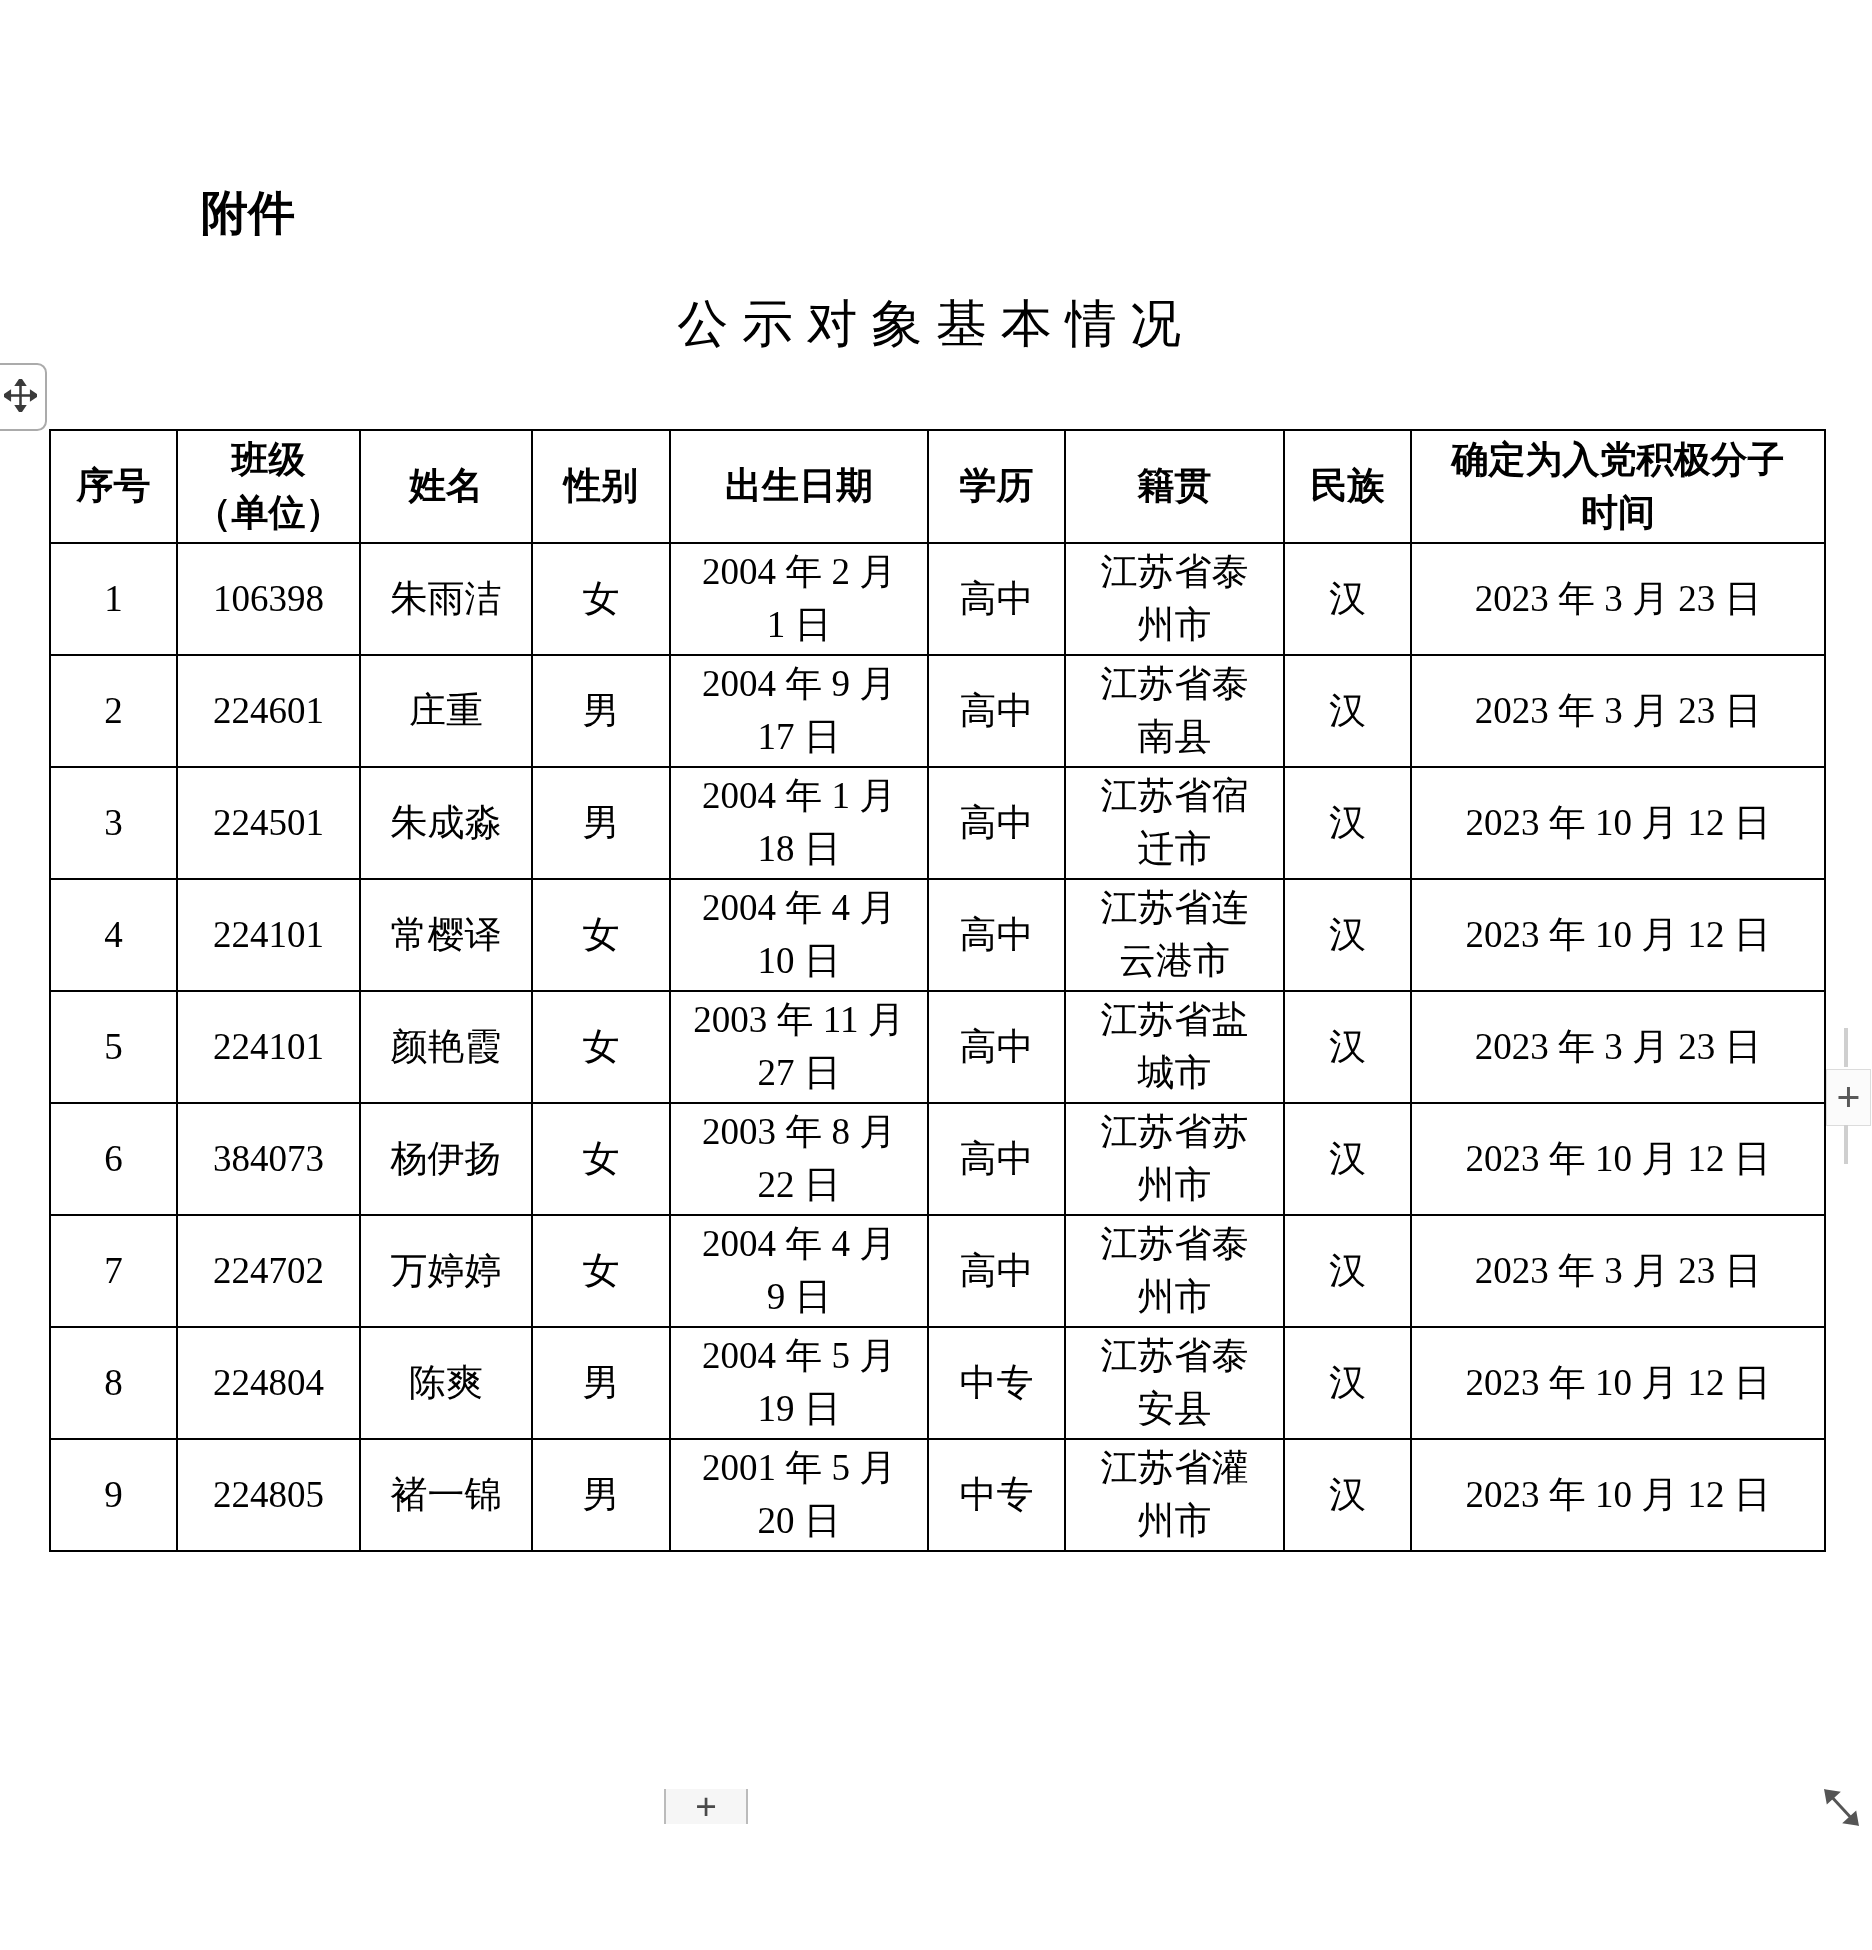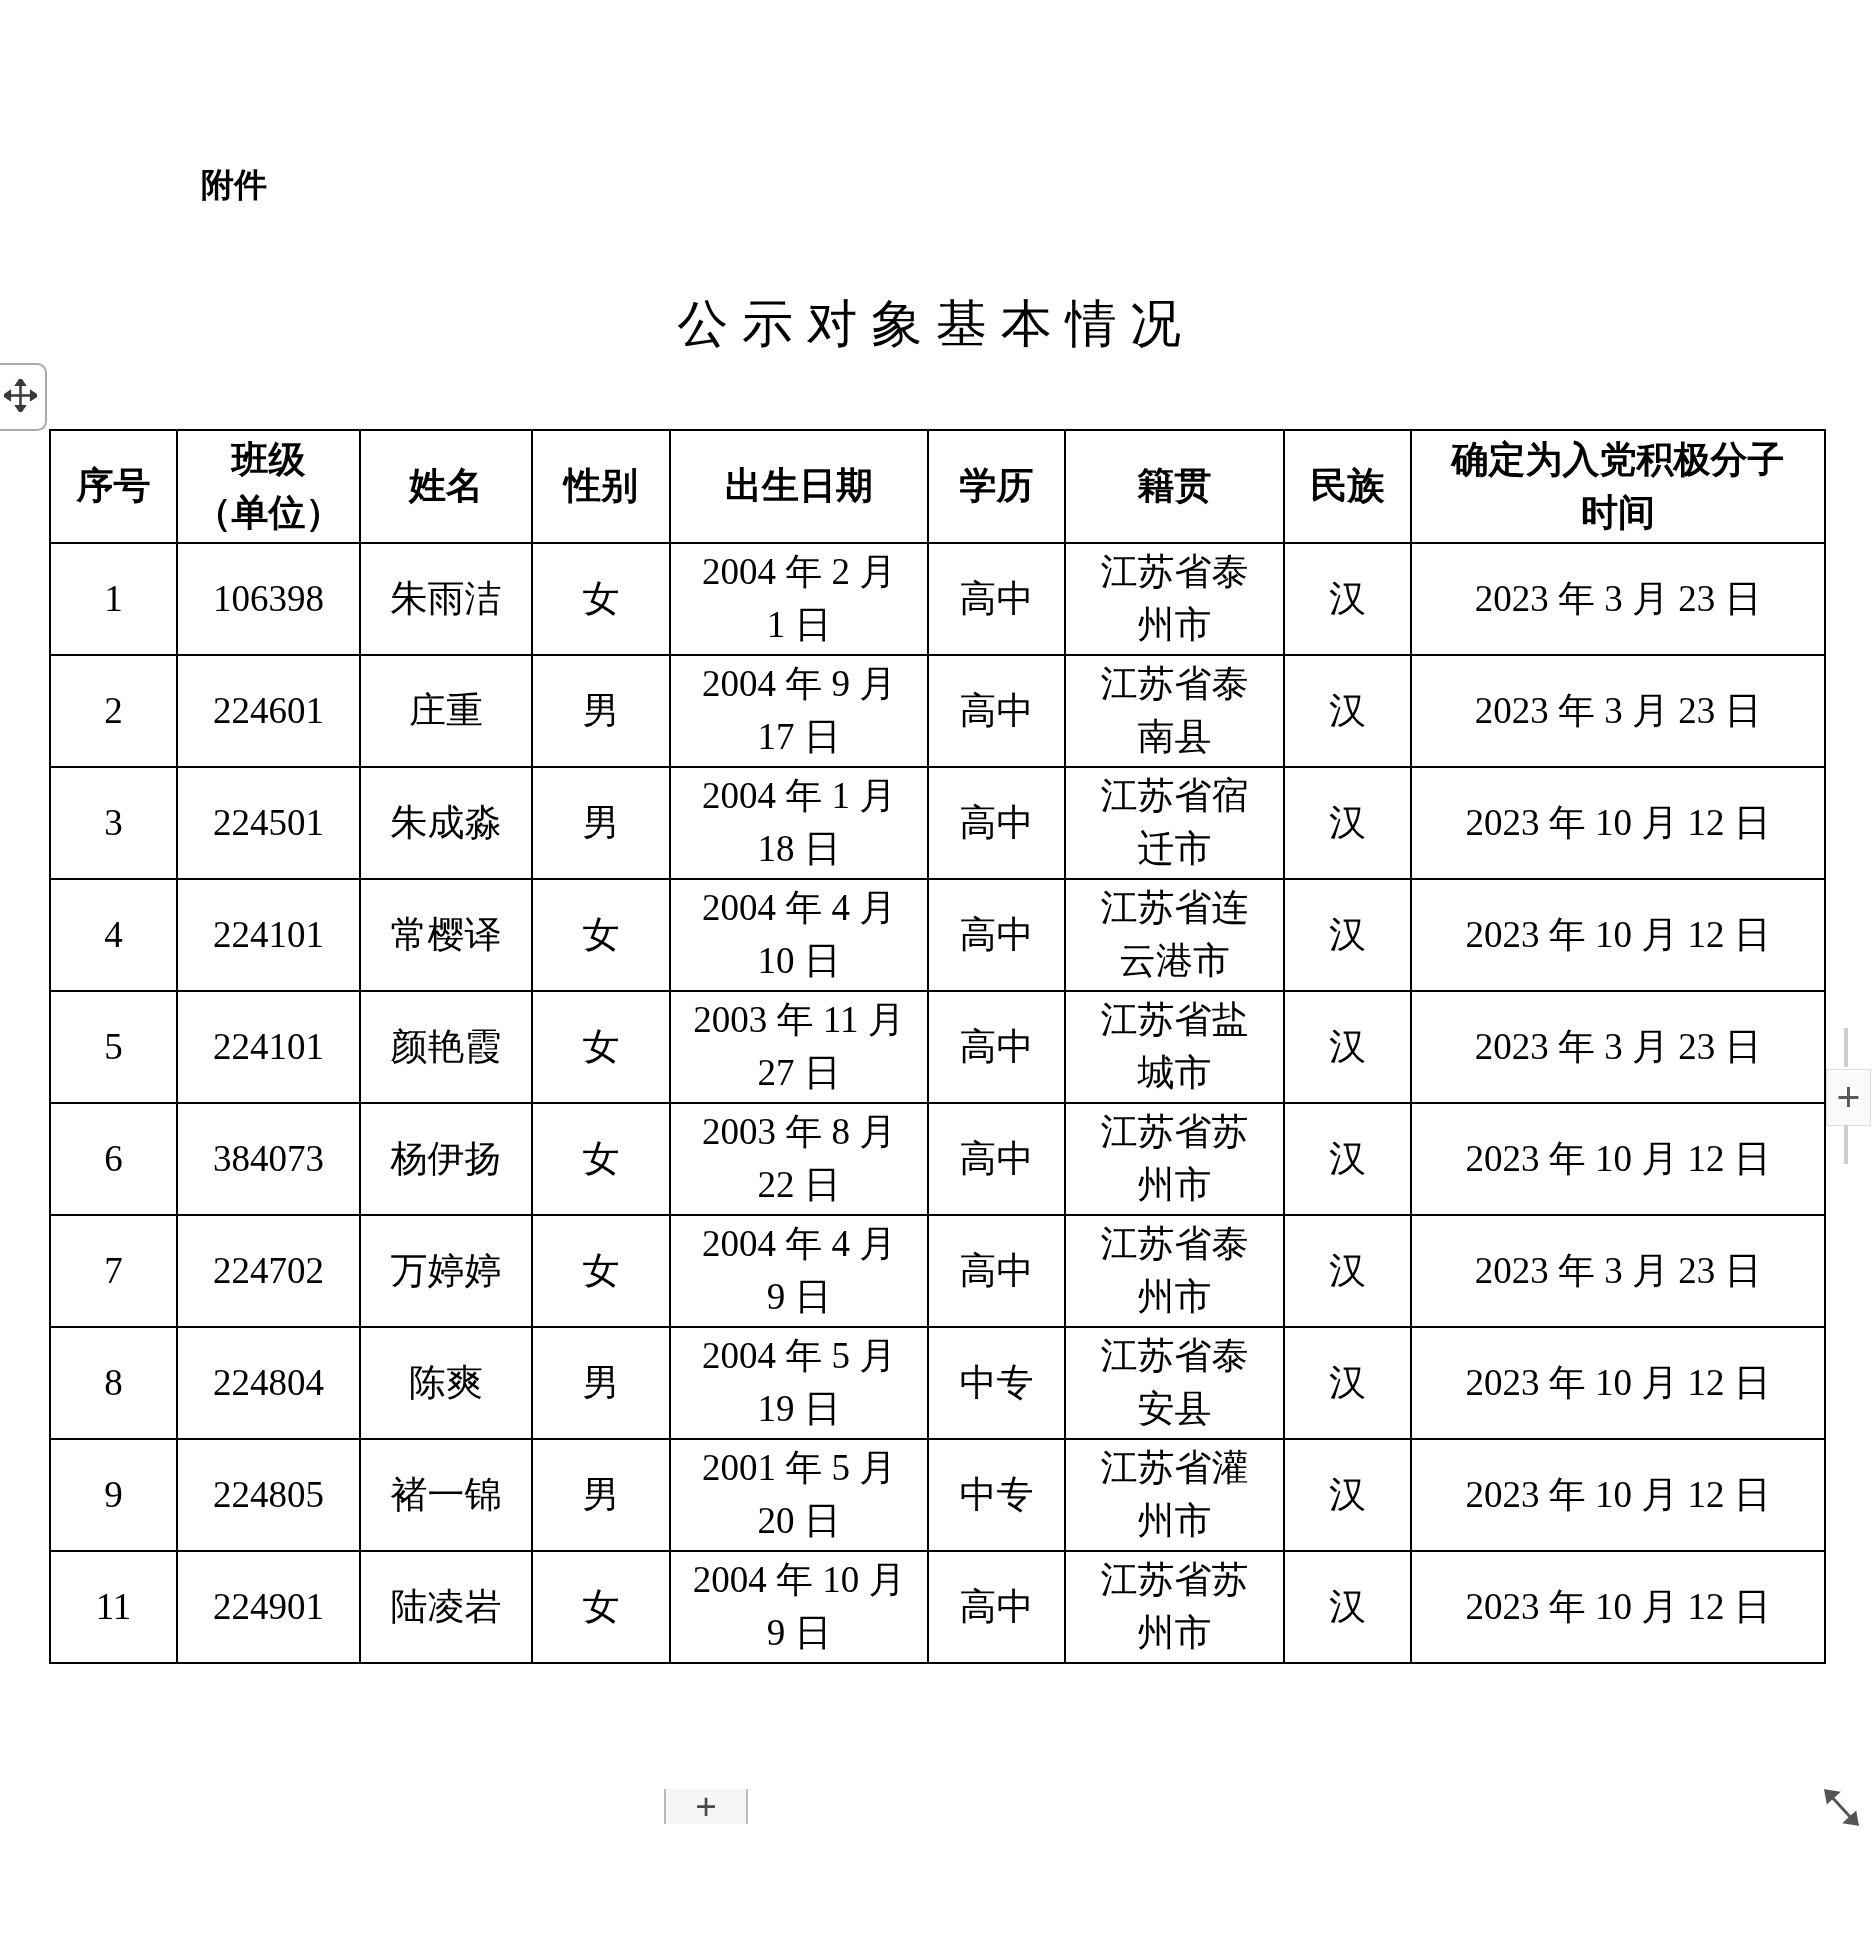--- a/index.html
+++ b/index.html
@@ -2,23 +2,23 @@
 <html><head>
 <meta charset="utf-8">
 <style>
   html,body{margin:0;padding:0;}
   body{
     width:1872px;height:1950px;background:#ffffff;position:relative;
     font-family:"Liberation Serif","DejaVu Serif",serif;color:#000;
     overflow:hidden;
   }
   .attachment{
-    position:absolute;left:201px;top:167px;
+    position:absolute;left:201px;top:187px;
     font-family:"Liberation Sans","DejaVu Sans",sans-serif;
-    font-weight:bold;font-size:33px;line-height:1.1;
+    font-weight:bold;font-size:47px;line-height:1.1;
   }
   .doc-title{
     position:absolute;left:0;top:279px;width:1872px;text-align:center;
     font-size:51px;letter-spacing:13.7px;line-height:1.15;font-weight:400;margin-top:16px;
   }
   
   .move-handle{
     position:absolute;left:-11.7px;top:363px;width:55px;height:64px;
     border:2px solid #ababab;border-radius:9.8px;background:#fff;
     display:flex;align-items:center;justify-content:center;
@@ -224,33 +224,20 @@
         <td>褚一锦</td>
         <td>男</td>
         <td>2001 年 5 月
 20 日</td>
         <td>中专</td>
         <td>江苏省灌
 州市</td>
         <td>汉</td>
         <td>2023 年 10 月 12 日</td>
       </tr>
-      <tr>
-        <td>11</td>
-        <td>224901</td>
-        <td>陆凌岩</td>
-        <td>女</td>
-        <td>2004 年 10 月
-9 日</td>
-        <td>高中</td>
-        <td>江苏省苏
-州市</td>
-        <td>汉</td>
-        <td>2023 年 10 月 12 日</td>
-      </tr>
     </tbody>
 </table>
 
 <div class="side-bar-top"></div>
 <div class="side-plus">
   <span>+</span>
 </div>
 <div class="side-bar-bottom"></div>
 
 <div class="bottom-plus-wrap">

